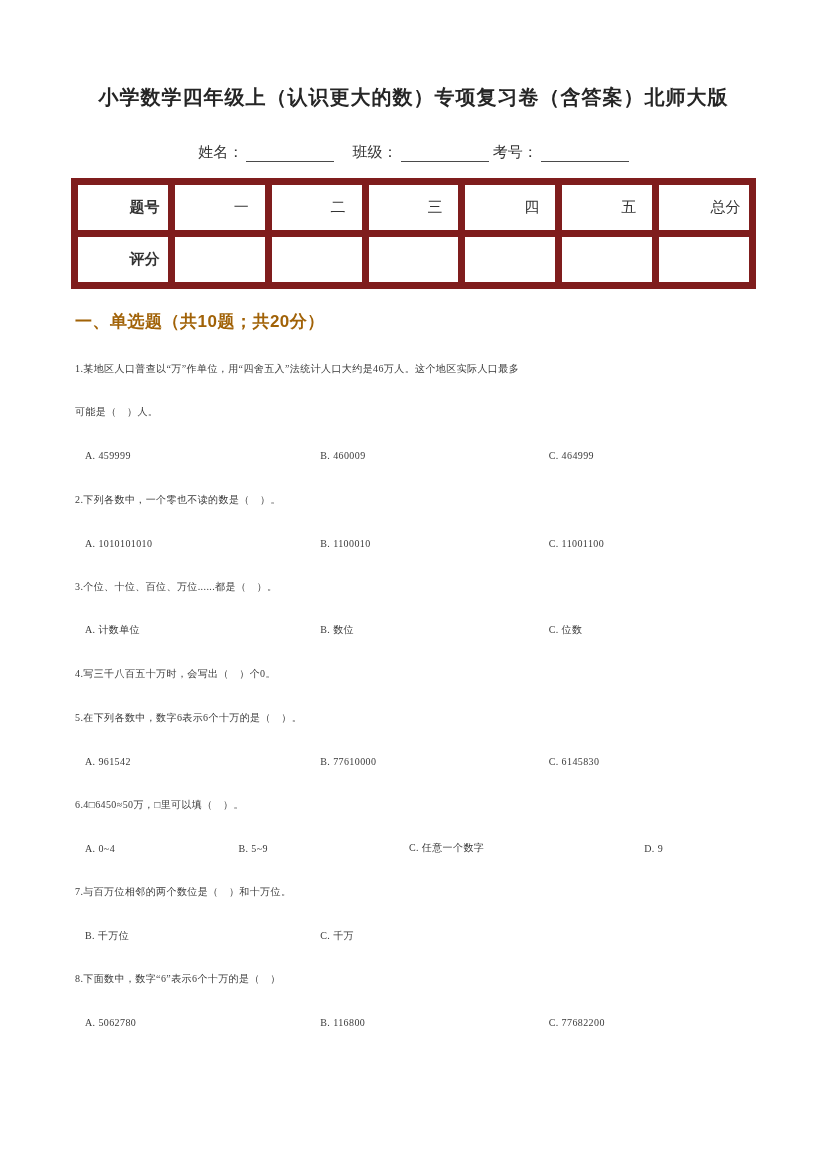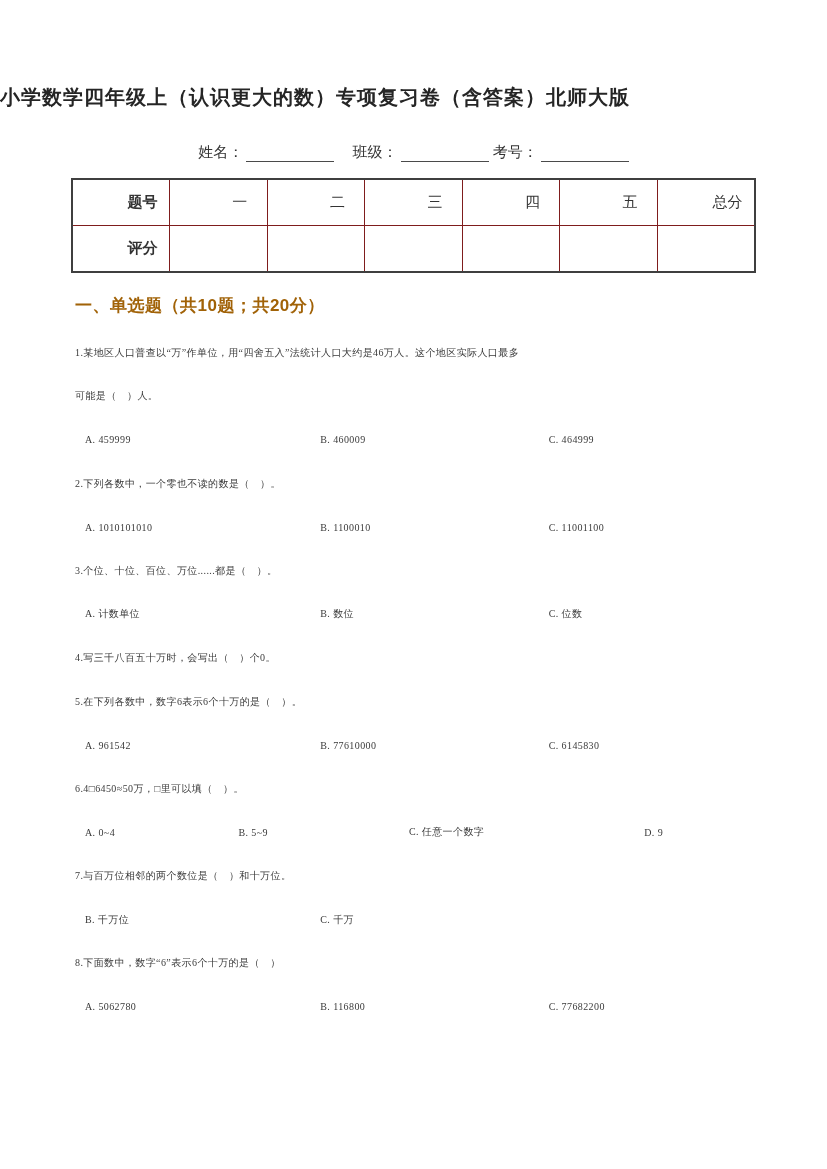--- a/index.html
+++ b/index.html
@@ -11,20 +11,21 @@
     position: relative;
     width: 827px;
     height: 1169px;
     background: #ffffff;
     font-family: "Liberation Sans", sans-serif;
     color: #3a3a3a;
     overflow: hidden;
   }
   .title {
     padding-top: 84px;
+    text-align: center;
     font-size: 20px;
     font-weight: bold;
     color: #252525;
     letter-spacing: 1px;
   }
   .name-line {
     margin-top: 32px;
     text-align: center;
     font-size: 15px;
     color: #333333;
@@ -42,21 +43,21 @@
   }
   .uline.tight { margin-right: 0; }
   table.score-table {
     width: 685px;
     margin: 13px auto 0 auto;
     border-collapse: collapse;
     table-layout: fixed;
     border: 2px solid #3f3f3f;
   }
   table.score-table td {
-    border: 1px solid #7f1d1d;
+    border: 7px solid #7f1d1d;
     height: 43px;
     text-align: center;
     vertical-align: middle;
     font-size: 15px;
     color: #333333;
     padding-left: 44px;
   }
   table.score-table td.hd { font-weight: bold; }
   .section-heading {
     margin: 21px 72px 0 75px;

